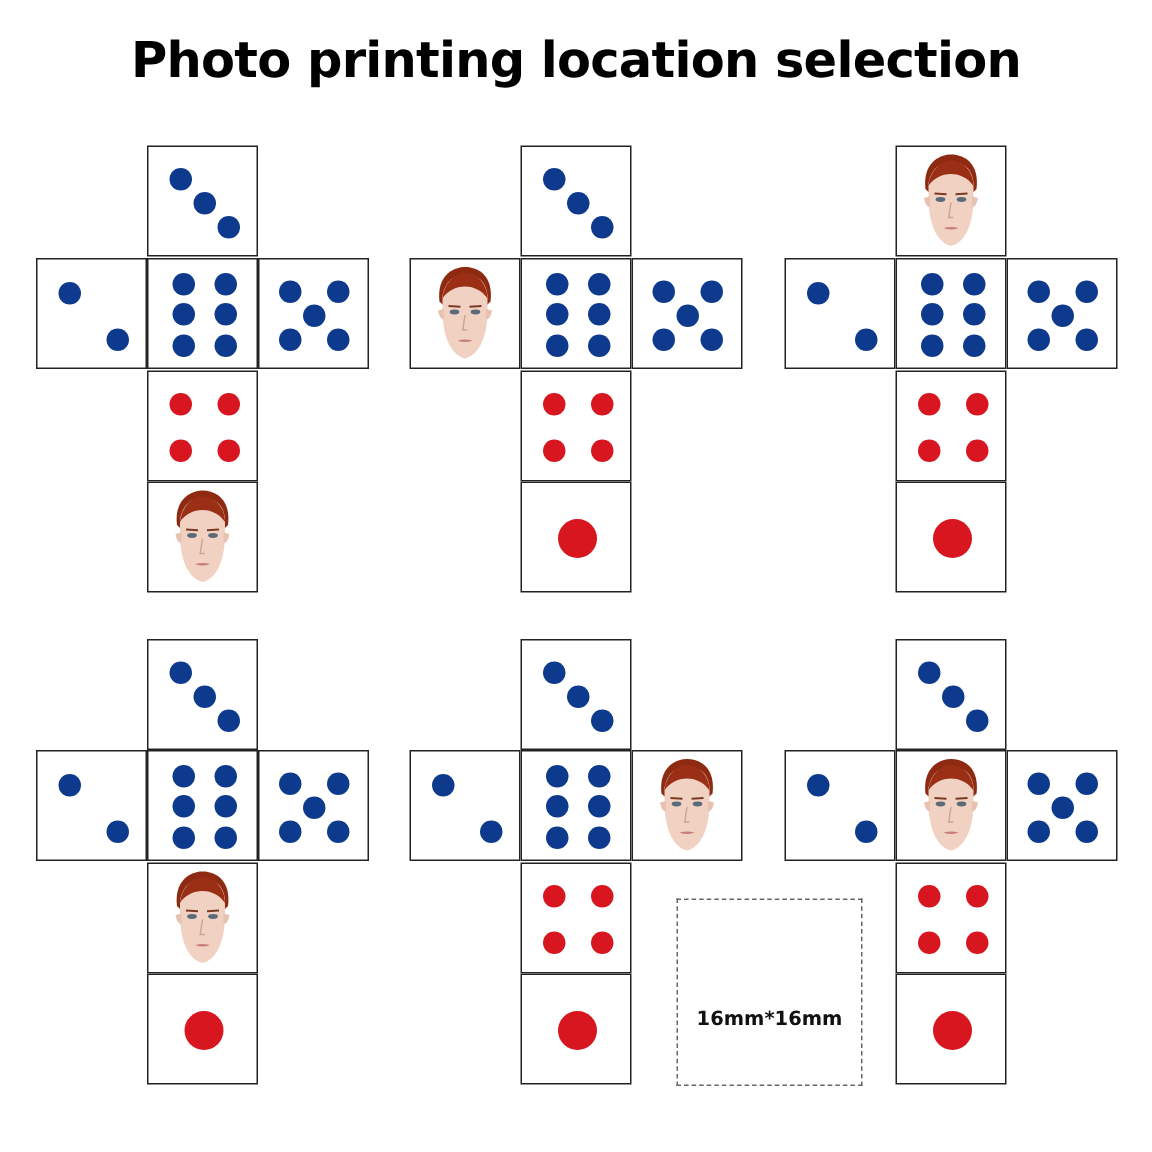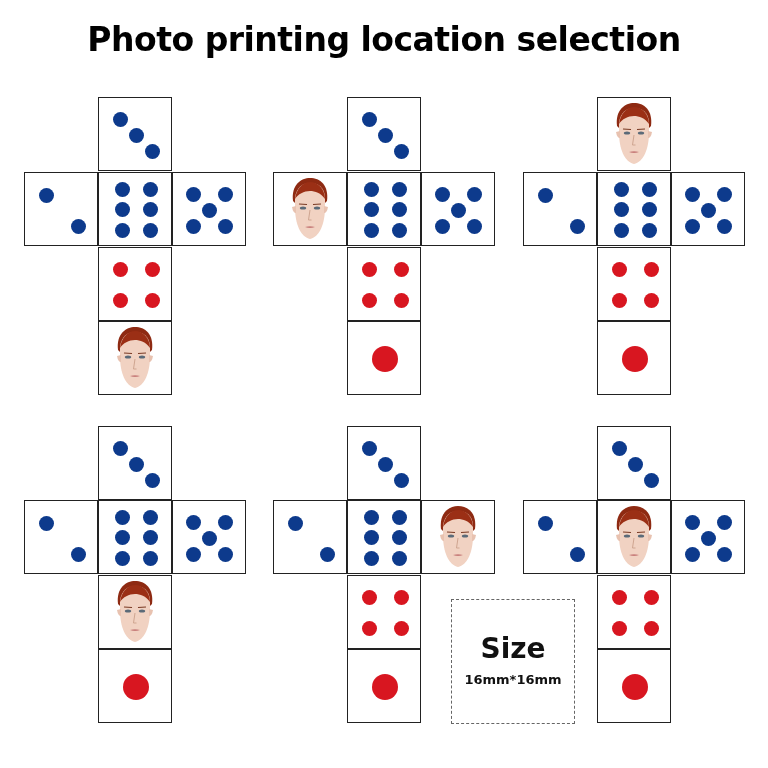--- a/index.html
+++ b/index.html
@@ -246,15 +246,14 @@
     <span class="pip red" style="left:46px; top:14px;"></span>
     <span class="pip red" style="left:14px; top:45px;"></span>
     <span class="pip red" style="left:46px; top:45px;"></span>
   </div>
   <div class="cell" style="left:74px; top:223px;">
     <span class="pip red big" style="left:24px; top:24px;"></span>
   </div>
 </div>
 
 <div class="sizebox">
-  <div class="size-label">Size</div>
   <div class="size-value">16mm*16mm</div>
 </div>
 
 </body></html>

